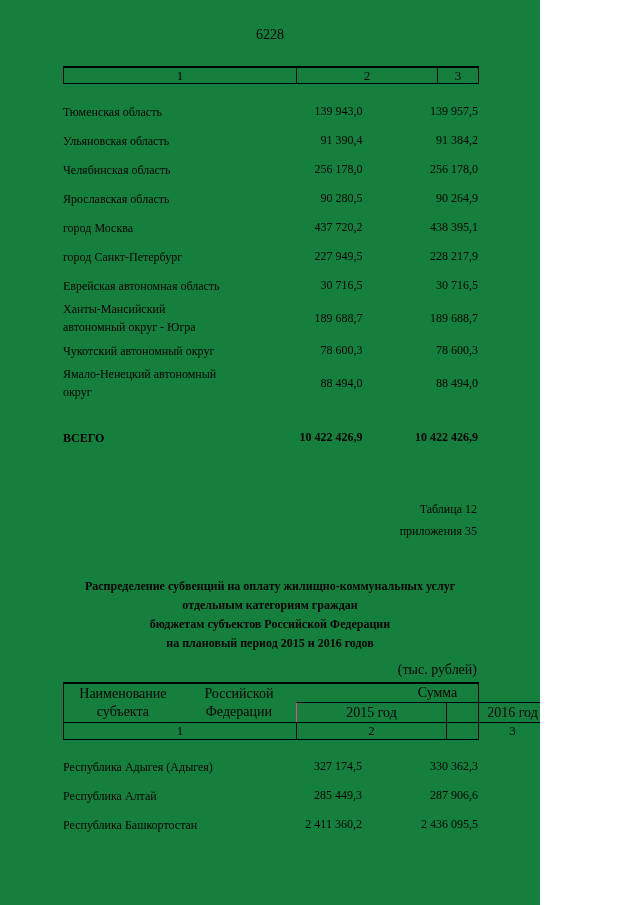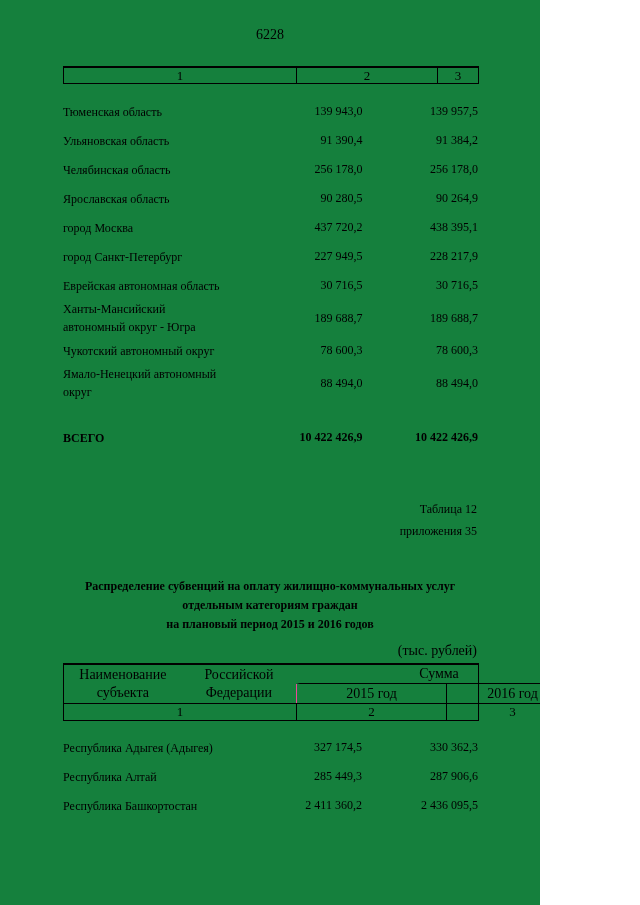--- a/index.html
+++ b/index.html
@@ -37,21 +37,21 @@
   .t2 { margin: 4px 61px 0 63px; }
   .t2-head {
     display: grid;
     grid-template-columns: 232px 150px 132px;
     grid-template-rows: 19px 19px 17px;
     border: 1px solid #000; border-top-width: 2px;
     font-size: 14px;
   }
   .t2-head > div { display: flex; align-items: center; justify-content: center; text-align: center; }
   .h-subject { grid-column: 1; grid-row: 1 / 3; flex-direction: row; line-height: 18px; }
-  .h-sum  { grid-column: 2 / 4; grid-row: 1; border-left: 4px solid #15803d; border-bottom: 1px solid #000; }
+  .h-sum  { grid-column: 2 / 4; grid-row: 1; border-left: 1px solid #15803d; border-bottom: 1px solid #000; }
   .h-2015 { grid-column: 2; grid-row: 2; border-left: 1px solid #ec4899; }
   .h-2016 { grid-column: 3; grid-row: 2; border-left: 1px solid #000; }
   .h-i1 { grid-column: 1; grid-row: 3; border-top: 1px solid #000; font-size: 13px; }
   .h-i2 { grid-column: 2; grid-row: 3; border-top: 1px solid #000; border-left: 1px solid #000; font-size: 13px; }
   .h-i3 { grid-column: 3; grid-row: 3; border-top: 1px solid #000; border-left: 1px solid #000; font-size: 13px; }
 
   .t2-body { margin-top: 12px; }
   .t2-body .c2 { width: 150px; padding-right: 12px; }
   .t2-body .c3 { width: 132px; padding-right: 1px; }
 </style>
@@ -130,20 +130,21 @@
   </div>
 
   <div class="caption">
     <div>Таблица 12</div>
     <div>приложения 35</div>
   </div>
 
   <div class="title">
     <div>Распределение субвенций на оплату жилищно-коммунальных услуг</div>
     <div>отдельным категориям граждан</div>
+    <div>бюджетам субъектов Российской Федерации</div>
     <div>на плановый период 2015 и 2016 годов</div>
   </div>
 
   <div class="units">(тыс. рублей)</div>
 
   <div class="t2">
     <div class="t2-head">
       <div class="h-subject">
         <span>Наименование субъекта</span>
         <span>Российской Федерации</span>

